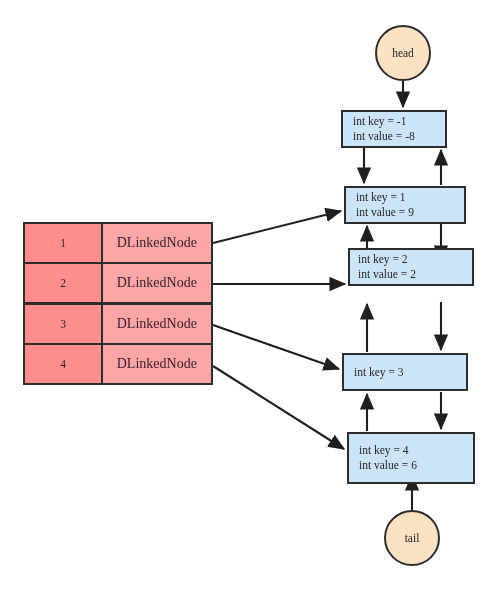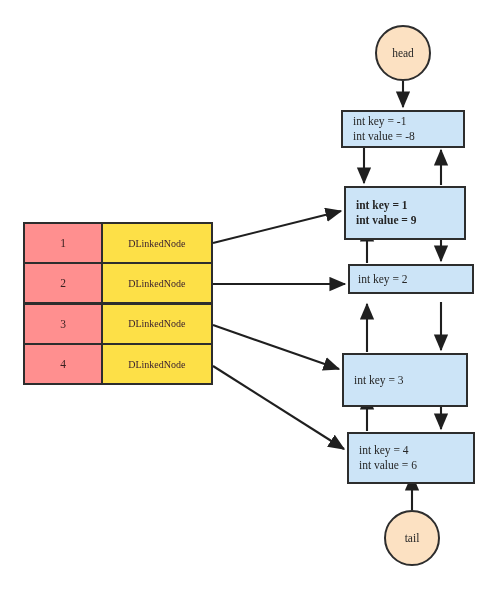--- a/index.html
+++ b/index.html
@@ -30,22 +30,22 @@
     border:2.4px solid #2d2d2d;box-sizing:border-box;z-index:2;
     background:#2d2d2d;
     display:flex;flex-direction:column;gap:2.4px;
   }
   .hrow{display:flex;height:38px;gap:1.6px;background:#2d2d2d;}
   .hkey{
     width:76px;background:#ff8f8f;display:flex;align-items:center;justify-content:center;
     font-size:11.5px;color:#3a2020;
   }
   .hval{
-    flex:1;background:#fde047;display:flex;align-items:center;justify-content:center;
-    font-size:10px;color:#3a2030;
+    flex:1;background:#fca5a5;display:flex;align-items:center;justify-content:center;
+    font-size:14px;color:#3a2030;
   }
 </style>
 </head>
 <body>
 
 <div id="canvas">
 
   <svg class="layer edges" viewBox="0 0 500 590">
     <defs>
       <marker id="ah" markerWidth="9" markerHeight="9" refX="7.4" refY="3.4" orient="auto" markerUnits="strokeWidth">
@@ -76,35 +76,36 @@
   </svg>
 
   <div class="sentinel" style="left:384px;top:510px;width:56px;height:56px;">
     <span>tail</span>
   </div>
 
   <div class="sentinel" style="left:375px;top:25px;width:56px;height:56px;">
     <span>head</span>
   </div>
 
-  <div class="node-box" style="left:341px;top:110px;width:124px;height:38px;">
+  <div class="node-box" style="left:341px;top:110px;width:106px;height:38px;">
     <div class="node-line">int key = -1</div>
     <div class="node-line">int value = -8</div>
   </div>
 
-  <div class="node-box" style="left:344px;top:186px;width:122px;height:54px;font-weight:bold;">
+  <div class="node-box" style="left:344px;top:186px;width:122px;height:38px;">
     <div class="node-line">int key = 1</div>
     <div class="node-line">int value = 9</div>
   </div>
 
-  <div class="node-box" style="left:348px;top:264px;width:126px;height:30px;padding-left:8px;">
+  <div class="node-box" style="left:348px;top:248px;width:126px;height:38px;padding-left:8px;">
     <div class="node-line">int key = 2</div>
+    <div class="node-line">int value = 2</div>
   </div>
 
-  <div class="node-box" style="left:342px;top:353px;width:126px;height:54px;">
+  <div class="node-box" style="left:342px;top:353px;width:126px;height:38px;">
     <div class="node-line">int key = 3</div>
   </div>
 
   <div class="node-box" style="left:347px;top:432px;width:128px;height:52px;">
     <div class="node-line">int key = 4</div>
     <div class="node-line">int value = 6</div>
   </div>
 
   <div class="htable">
     <div class="hrow">

